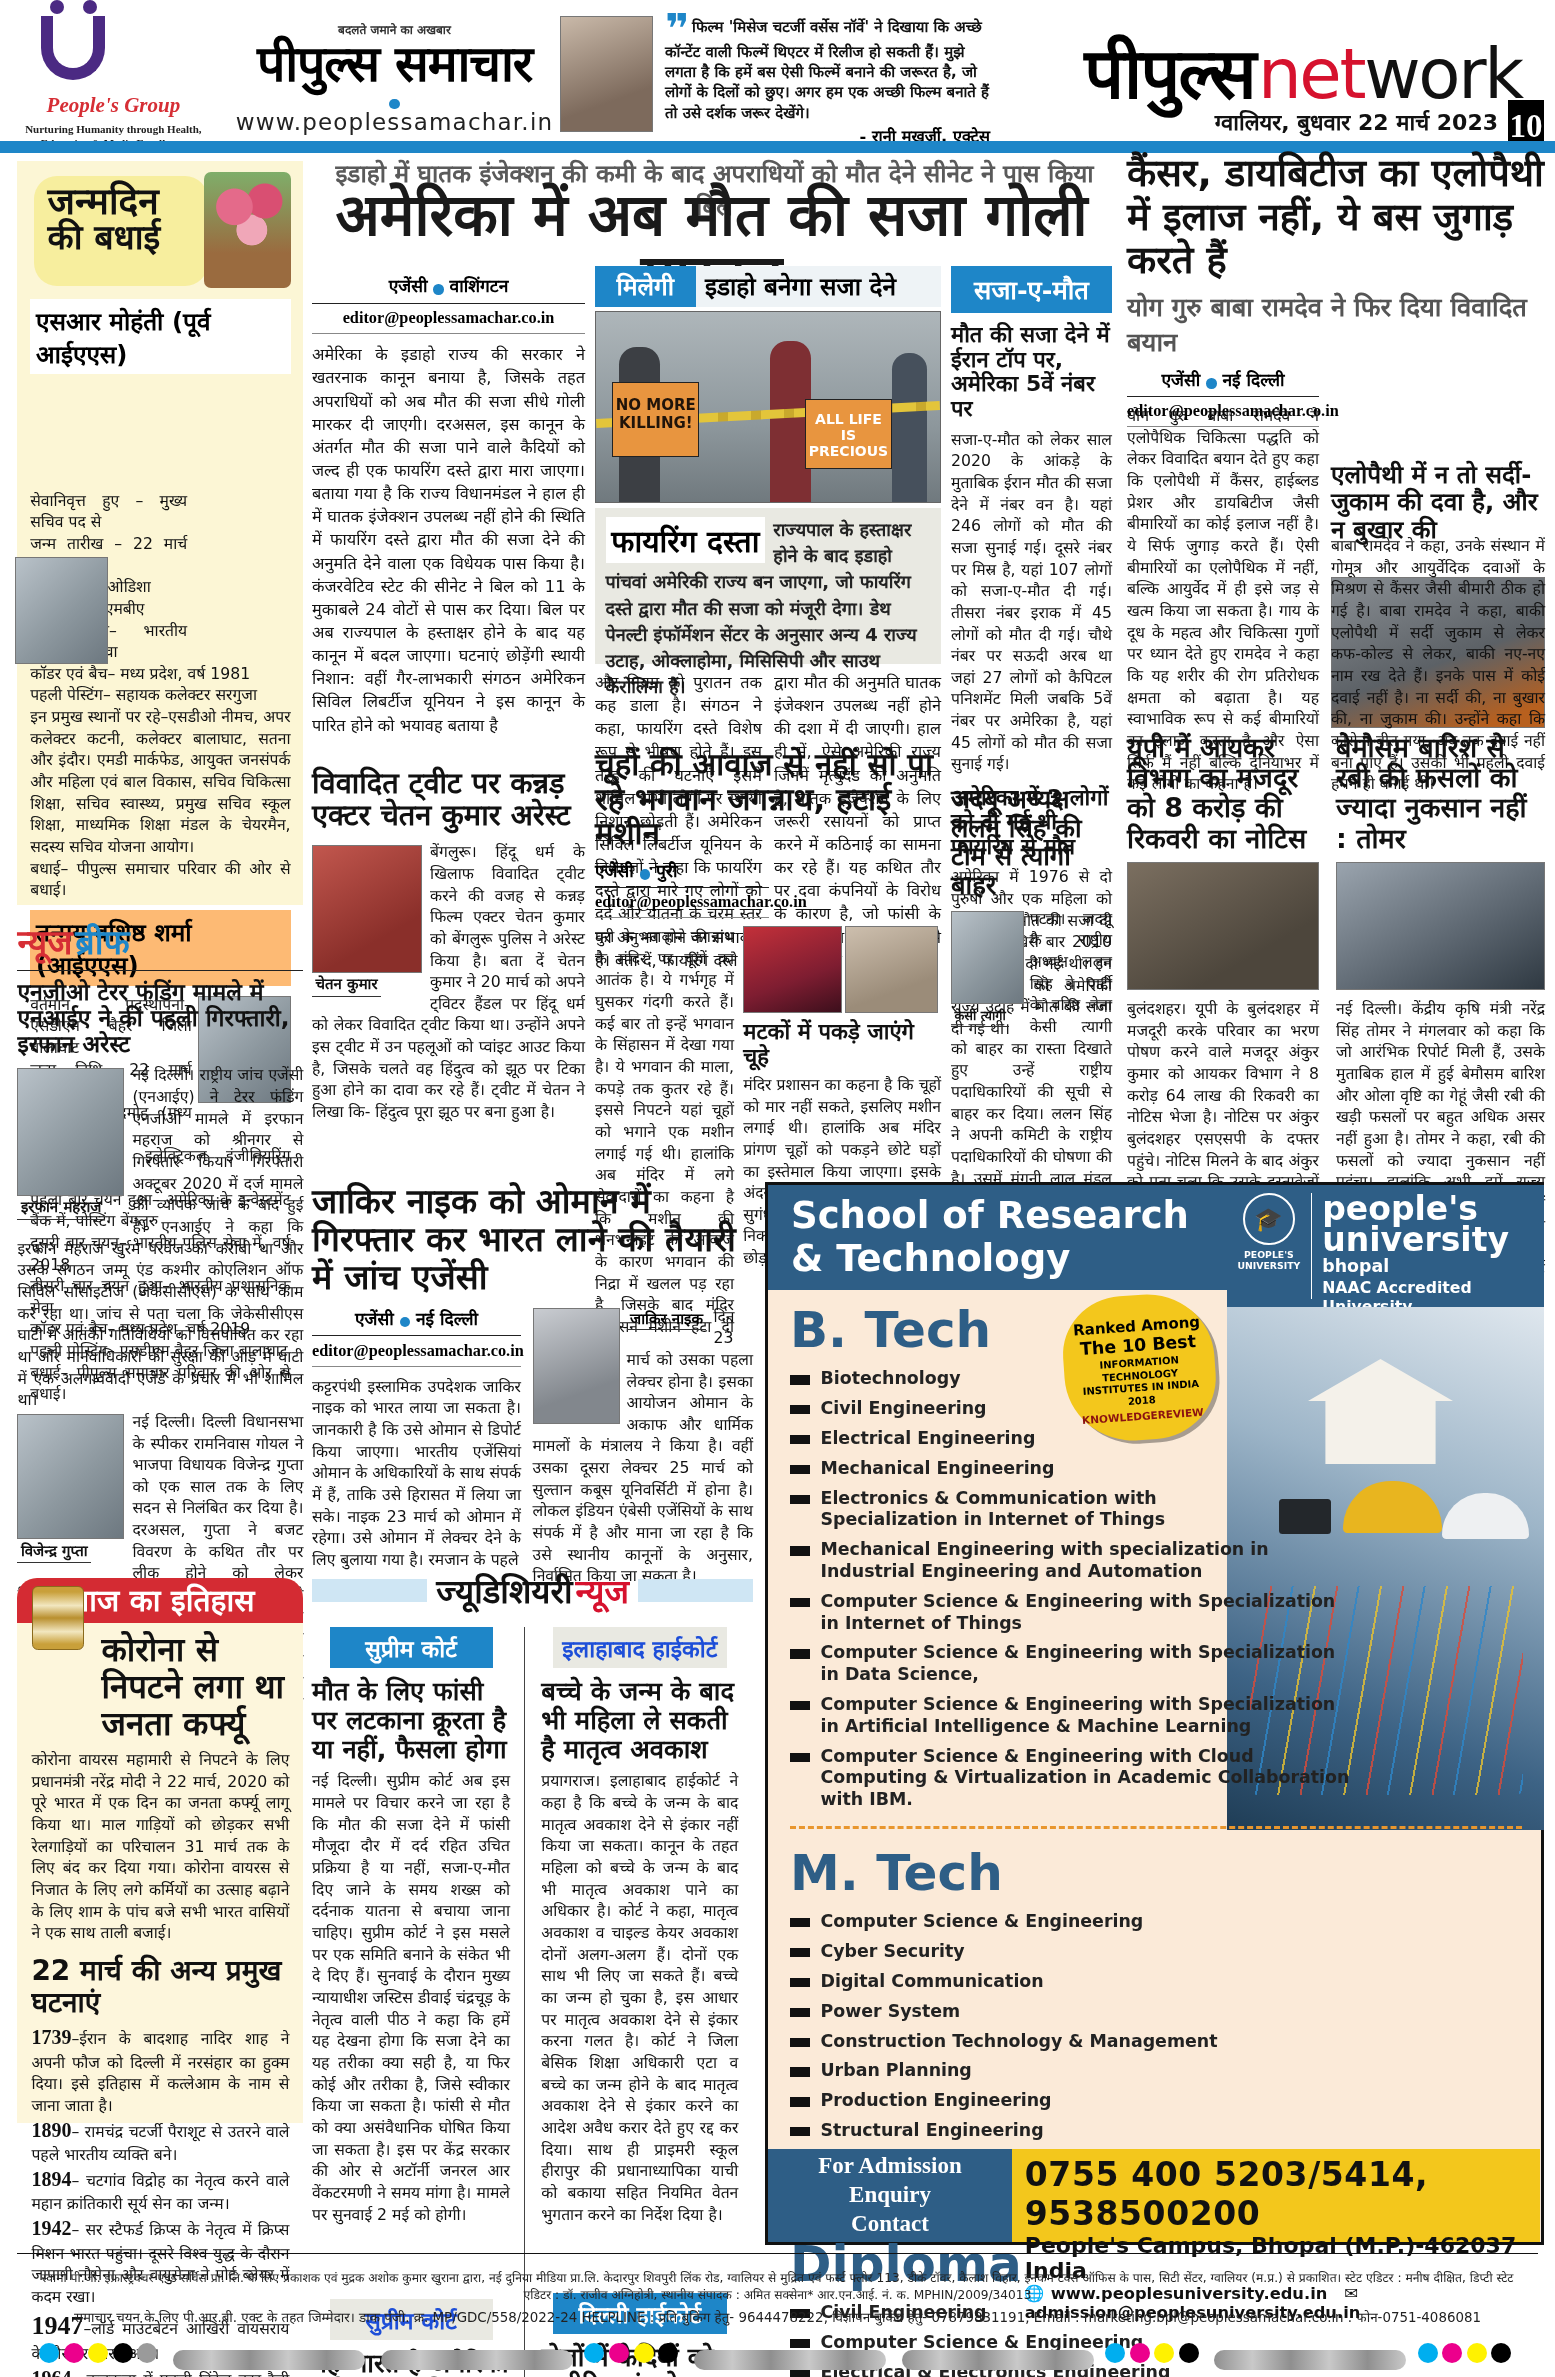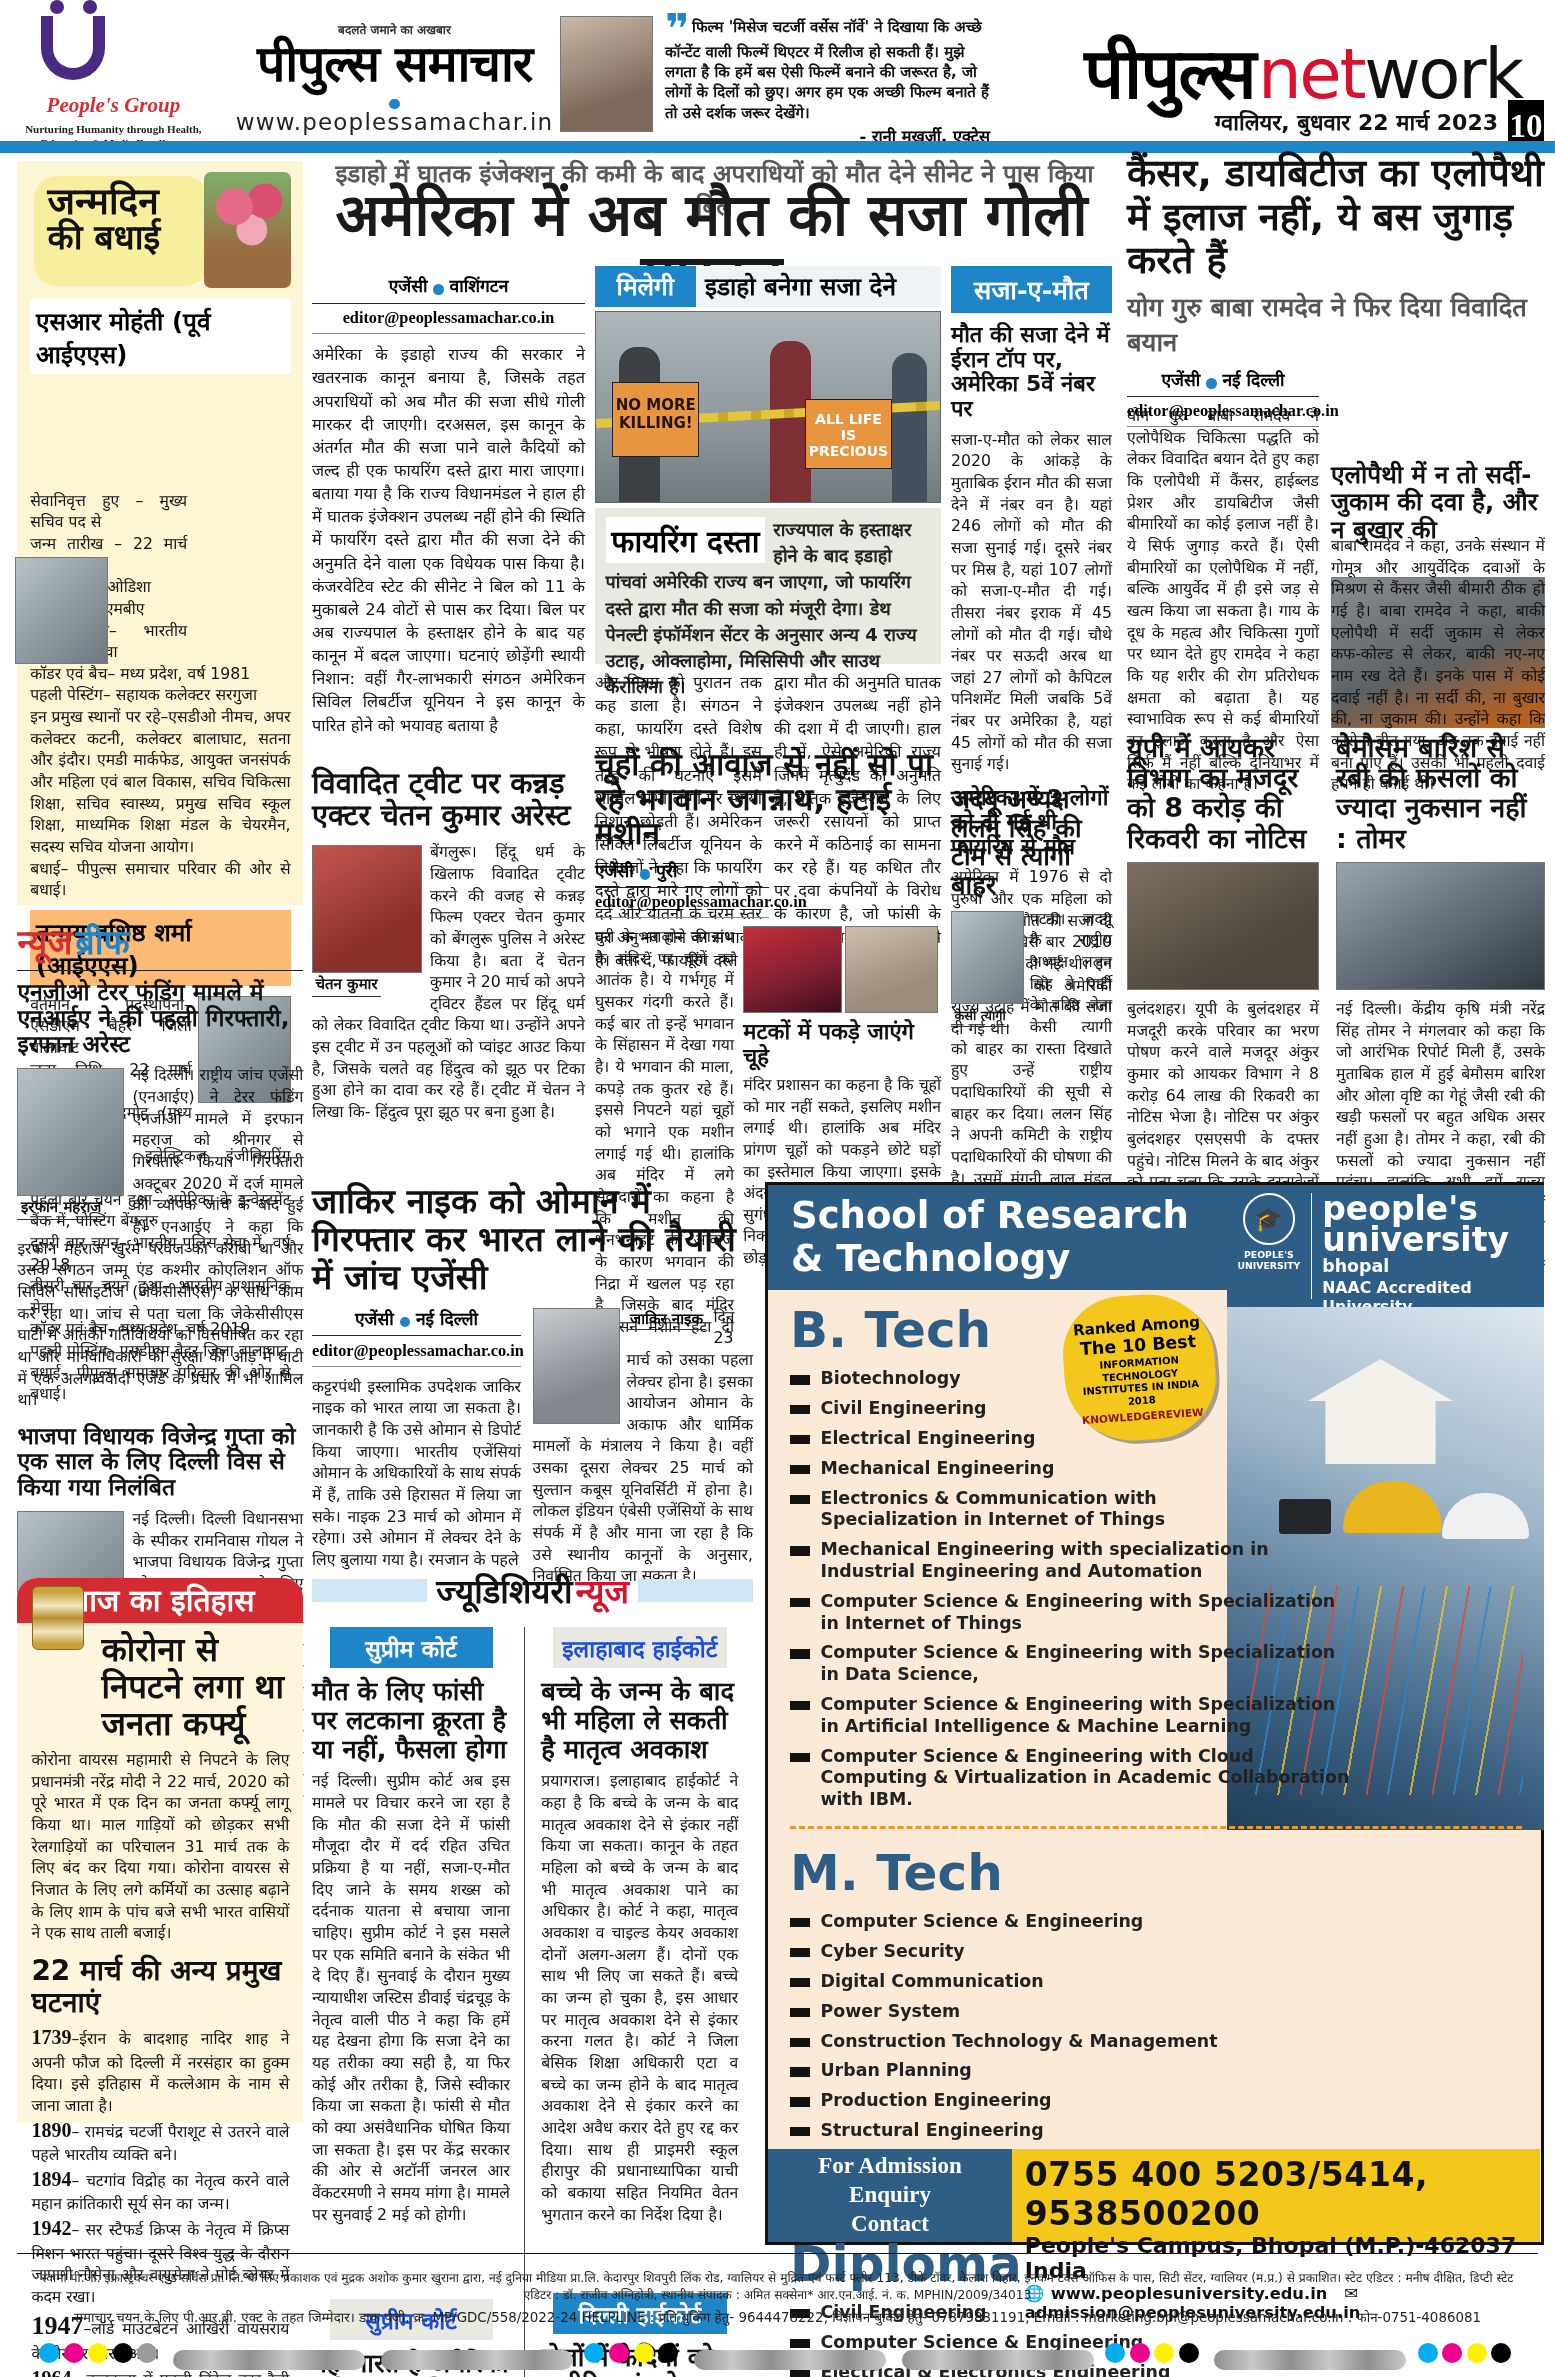--- a/index.html
+++ b/index.html
@@ -114,21 +114,20 @@
     </div>
     <div class="ah" style="font-size:23px;margin:9.3px 0 7px;">एनजीओ टेरर फंडिंग मामले में एनआईए ने की पहली गिरफ्तारी, इरफान अरेस्ट</div>
     <div class="bt jt">
       <div style="float:left;width:107px;margin:3.5px 8.1px 2.3px 0;">
         <div class="photo" style="width:107px;height:128px;"></div>
         <span class="cap">इरफान महराज</span>
       </div>
       <span>नई दिल्ली। राष्ट्रीय जांच एजेंसी (एनआईए) ने टेरर फंडिंग एनजीओ मामले में इरफान महराज को श्रीनगर से गिरफ्तार किया। गिरफ्तारी अक्टूबर 2020 में दर्ज मामले की व्यापक जांच के बाद हुई है। एनआईए ने कहा कि इरफान महराज खुर्रम परवेज का करीबी था और उसके संगठन जम्मू एंड कश्मीर कोएलिशन ऑफ सिविल सोसाइटीज (जेकेसीसीएस) के साथ काम कर रहा था। जांच से पता चला कि जेकेसीसीएस घाटी में आतंकी गतिविधियों को वित्तपोषित कर रहा था और मानवाधिकारों की सुरक्षा की आड़ में घाटी में एक अलगाववादी एजेंडे के प्रचार में भी शामिल था।</span>
     </div>
     <div style="clear:both;"></div>
-    <div class="ah" style="font-size:23px;margin:12.8px 0 7px;">भाजपा विधायक विजेन्द्र गुप्ता को एक साल के लिए दिल्ली विस से किया गया निलंबित</div>
     <div class="bt jt">
       <div style="float:left;width:107px;margin:3.5px 8.1px 2.3px 0;">
         <div class="photo" style="width:107px;height:125px;"></div>
         <span class="cap">विजेन्द्र गुप्ता</span>
       </div>
       <span>नई दिल्ली। दिल्ली विधानसभा के स्पीकर रामनिवास गोयल ने भाजपा विधायक विजेन्द्र गुप्ता को एक साल तक के लिए सदन से निलंबित कर दिया है। दरअसल, गुप्ता ने बजट विवरण के कथित तौर पर लीक होने को लेकर विशेषाधिकार हनन का नोटिस दिया था। स्पीकर ने कहा, ऐसा लगता है कि इसका उद्देश्य हंगामा करना और सदन का समय बर्बाद करना है। वहीं निलंबन पर विजेंद्र गुप्ता ने कहा है कि जनता ने मुझे चुनकर भेजा है। मेरे साथ गलत व्यवहार हुआ है। हम राष्ट्रपति और लोकसभा अध्यक्ष के पास भी जाएंगे और कानूनी लड़ाई भी लड़ेंगे।</span>
     </div>
   </section>
 
   <section class="abs" style="left:17.4px;top:1578px;width:286px;height:545px;background:#fdf6dc;border-radius:20px 20px 0 0;">

